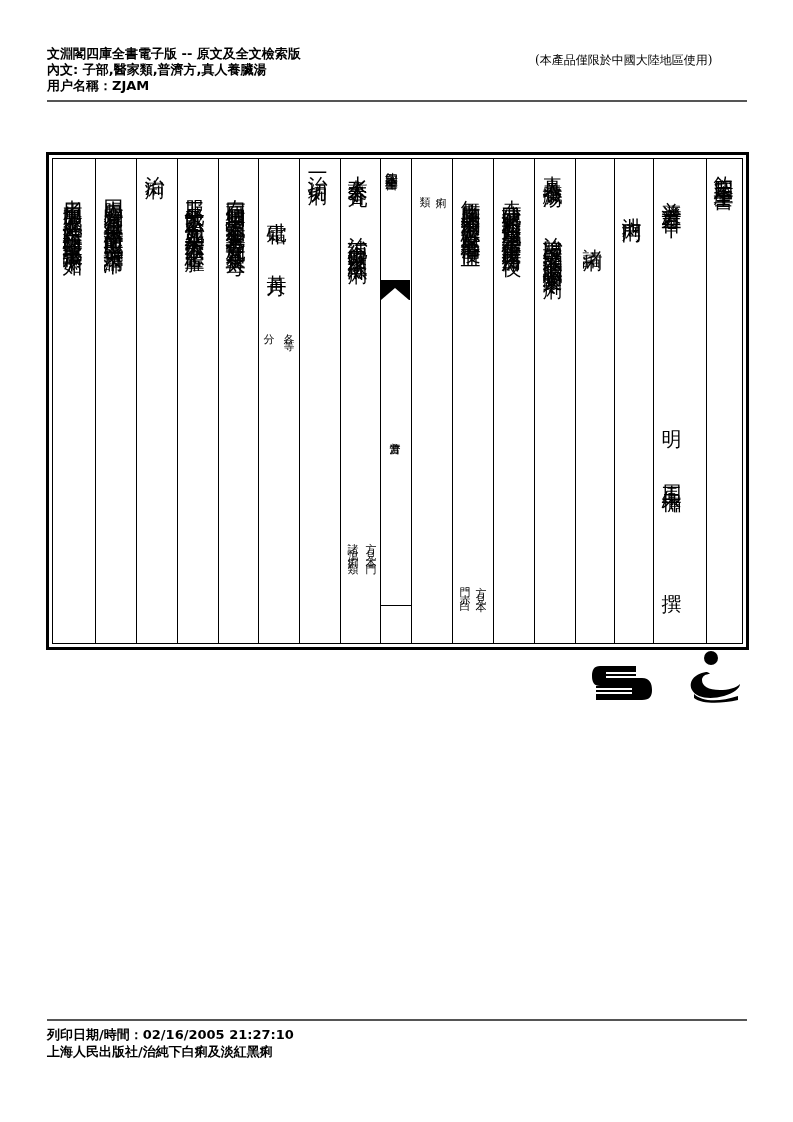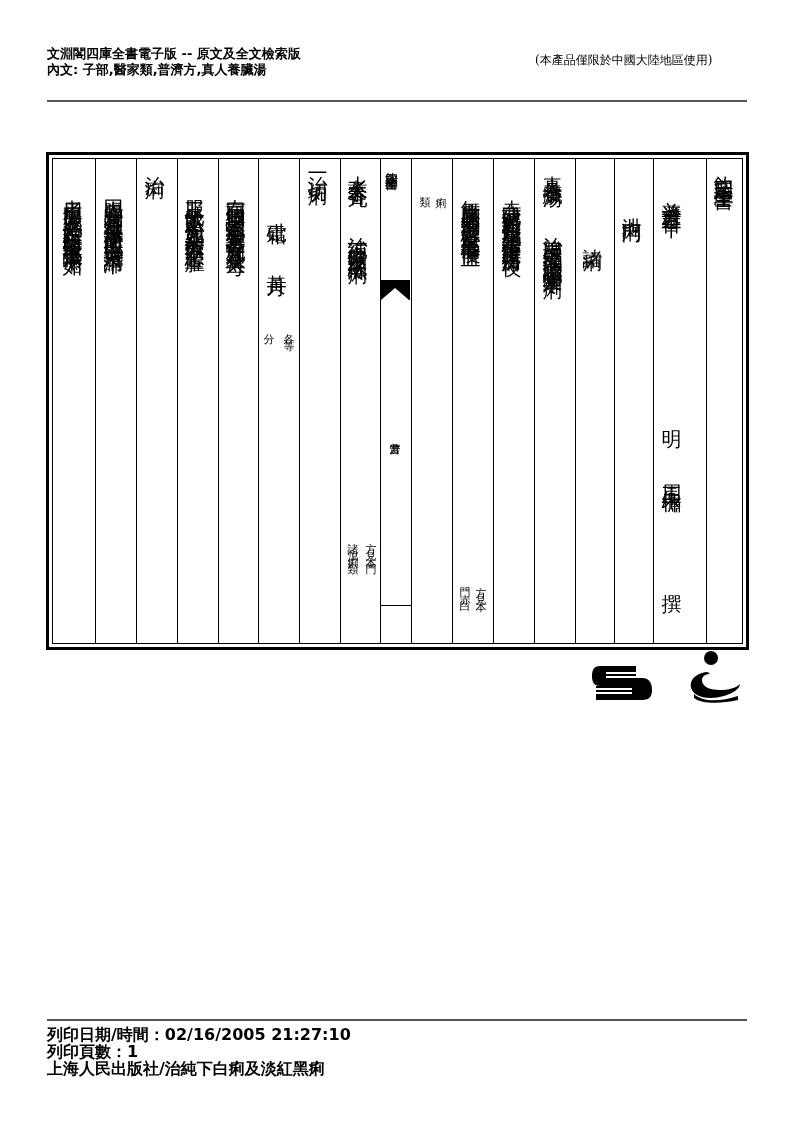--- a/index.html
+++ b/index.html
@@ -9,29 +9,30 @@
   .hdr-right { left:535px; top:48px; font-weight:normal; font-family:"DejaVu Serif", serif; font-size:12px; line-height:24px; }
   .rule { position:absolute; left:47px; width:700px; height:2px; background:#555; }
   .frame-outer { position:absolute; left:46px; top:152px; width:703px; height:498px; border:3px solid #000; box-sizing:border-box; }
   .frame-inner { position:absolute; left:52px; top:158px; width:691px; height:486px; border:1px solid #000; box-sizing:border-box; }
   .col { position:absolute; top:158px; height:486px; box-sizing:border-box; border-left:1px solid #000; }
   .vt { position:absolute; writing-mode:vertical-rl; font-family:"DejaVu Serif", serif; font-size:20px; line-height:24px; letter-spacing:3px; white-space:nowrap; }
   .vt-small { position:absolute; writing-mode:vertical-rl; font-family:"DejaVu Serif", serif; font-size:11px; line-height:13px; letter-spacing:7px; white-space:nowrap; }
   .fishtail { position:absolute; left:381px; top:280px; width:29px; height:20px; background:#000; }
   .fishtail:after { content:""; position:absolute; left:0; top:8px; width:0; height:0; border-left:14.5px solid #000; border-right:14.5px solid #000; border-bottom:12px solid #fff; }
   .hline { position:absolute; height:1px; background:#000; }
-  .footer { position:absolute; left:47px; top:1026px; font-family:"DejaVu Sans", sans-serif; font-weight:bold; font-size:16px; line-height:17px; white-space:nowrap; }
+  .footer { position:absolute; left:47px; top:1026px; font-family:"DejaVu Sans", sans-serif; font-weight:bold; font-size:13px; line-height:17px; white-space:nowrap; }
   .logo { position:absolute; }
 </style>
 </head>
 <body>
 
 <div class="hdr hdr-left">
   <div>文淵閣四庫全書電子版 -- 原文及全文檢索版</div>
   <div>內文: 子部,醫家類,普濟方,真人養臟湯</div>
+  <div><span>用户名稱：</span><span>ZJAM</span></div>
 </div>
 <div class="hdr hdr-right">
   <div>(本產品僅限於中國大陸地區使用)</div>
 </div>
 <div class="rule" style="top:100px;"></div>
 
 <div class="frame-outer"></div>
 <div class="frame-inner"></div>
 
 <div class="col" style="left:706px;width:1px;"></div>
@@ -103,15 +104,14 @@
 </svg>
 <svg class="logo" style="left:684px;top:650px;" width="60" height="54" viewBox="0 0 60 54">
   <circle cx="27" cy="8" r="7" fill="#000"></circle>
   <path d="M22 22 C10 24 4 32 8 40 C12 48 26 50 40 46 C50 43 56 38 56 34 C52 38 44 40 36 40 C24 40 18 36 18 30 C18 26 22 24 26 24 C24 22 23 22 22 22 Z" fill="#000"></path>
   <path d="M10 44 C18 52 36 52 54 46 L54 50 C36 54 18 54 10 48 Z" fill="#000"></path>
 </svg>
 
 <div class="rule" style="top:1019px;"></div>
 <div class="footer">
   <div><span>列印日期/時間：</span><span>02/16/2005 21:27:10</span></div>
-  <div><span>列印頁數：</span><span>1</span></div>
   <div>上海人民出版社/治純下白痢及淡紅黑痢</div>
 </div>
 
 </body></html>

